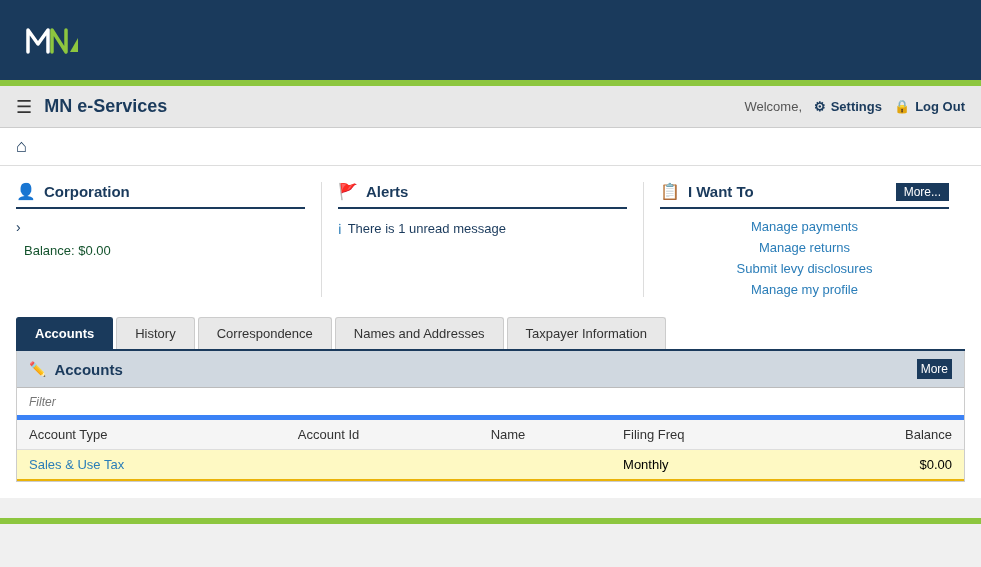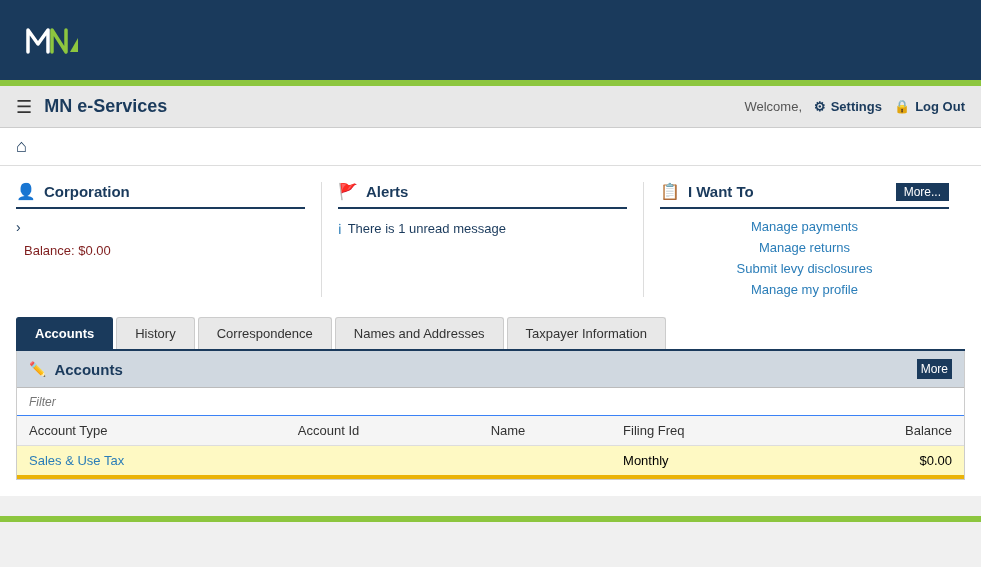--- a/index.html
+++ b/index.html
@@ -149,21 +149,21 @@
     
     .corp-chevron {
       color: #1a3a5c;
       font-size: 14px;
       cursor: pointer;
       display: block;
       margin-bottom: 8px;
     }
     .corp-balance {
       font-size: 13px;
-      color: #7f1d1d;
+      color: #14532d;
       margin-left: 8px;
     }
 
     
     .alert-item {
       display: flex;
       align-items: center;
       gap: 6px;
       color: #1a3a5c;
       font-size: 13px;
@@ -242,21 +242,21 @@
       color: white;
       border: none;
       padding: 3px 4px;
       font-size: 12px;
       cursor: pointer;
     }
 
     
     .filter-row {
       padding: 6px 12px;
-      border-bottom: 1px solid #3b82f6;
+      border-bottom: 5px solid #3b82f6;
       background: white;
     }
     .filter-input {
       border: none;
       outline: none;
       font-style: italic;
       color: #999;
       font-size: 12px;
       width: 100%;
     }
@@ -276,21 +276,21 @@
       border-bottom: 1px solid #ddd;
       font-weight: normal;
     }
     .accounts-table th:last-child,
     .accounts-table td:last-child {
       text-align: right;
     }
     .accounts-table td {
       padding: 7px 12px;
       font-size: 13px;
-      border-bottom: 4px solid #eab308;
+      border-bottom: 2px solid #eab308;
     }
     .accounts-table td.link-cell {
       color: #2a7db8;
       cursor: pointer;
     }
 
     
     .bottom-bar {
       background: #8dc63f;
       height: 6px;

